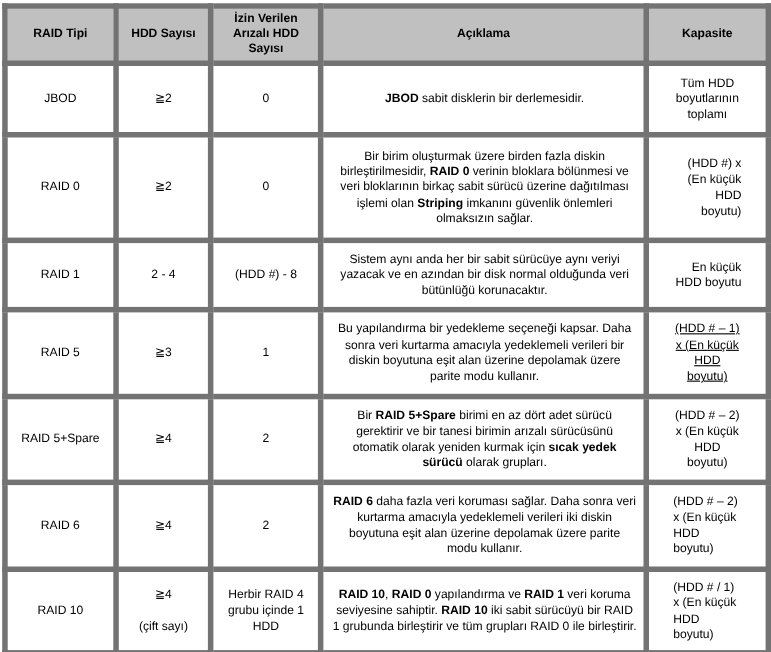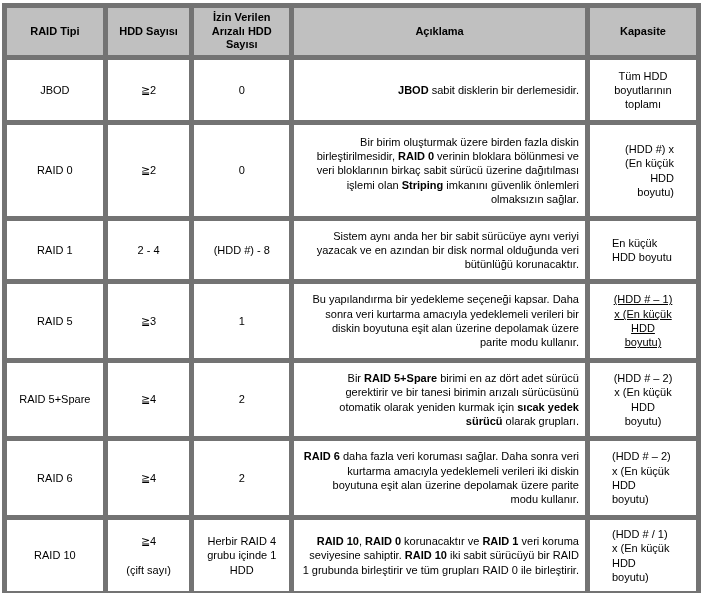--- a/index.html
+++ b/index.html
@@ -34,21 +34,21 @@
   }
   .raid-table td{
     text-align:center;
     padding:2px 4px;
     line-height:1.3;
   }
   td.c-type{padding:2px 2px;}
   td.c-hdd{white-space:pre-line;}
   td.c-failed{padding:2px 5px;line-height:1.3;}
   td.c-desc{
-    text-align:right;
+    text-align:center;
     padding:4px 6px 4px 8px;
     line-height:1.3;
   }
   td.c-cap{padding:2px 22px;line-height:1.3;}
   tr.sliver-row td{height:4px;padding:0;}
   b{font-weight:bold;}
 </style>
 </head>
 <body>
 
@@ -83,21 +83,21 @@
           <td class="c-hdd">≧2</td>
           <td class="c-failed">0</td>
           <td class="c-desc"><span>Bir birim oluşturmak üzere birden fazla diskin birleştirilmesidir, </span><b>RAID 0</b><span> verinin bloklara bölünmesi ve veri bloklarının birkaç sabit sürücü üzerine dağıtılması işlemi olan </span><b>Striping</b><span> imkanını güvenlik önlemleri olmaksızın sağlar.</span></td>
           <td class="c-cap" style="text-align: right;">(HDD #) x (En küçük HDD boyutu)</td>
         </tr>
         <tr style="height: 63px;">
           <td class="c-type">RAID 1</td>
           <td class="c-hdd">2 - 4</td>
           <td class="c-failed">(HDD #) - 8</td>
           <td class="c-desc"><span>Sistem aynı anda her bir sabit sürücüye aynı veriyi yazacak ve en azından bir disk normal olduğunda veri bütünlüğü korunacaktır.</span></td>
-          <td class="c-cap" style="text-align: left;">En küçük HDD boyutu</td>
+          <td class="c-cap" style="text-align: right;">En küçük HDD boyutu</td>
         </tr>
         <tr style="height: 79px;">
           <td class="c-type">RAID 5</td>
           <td class="c-hdd">≧3</td>
           <td class="c-failed">1</td>
           <td class="c-desc"><span>Bu yapılandırma bir yedekleme seçeneği kapsar. Daha sonra veri kurtarma amacıyla yedeklemeli verileri bir diskin boyutuna eşit alan üzerine depolamak üzere parite modu kullanır.</span></td>
           <td class="c-cap" style="text-align: center; text-decoration: underline;">(HDD # – 1) x (En küçük HDD boyutu)</td>
         </tr>
         <tr style="height: 78px;">
           <td class="c-type">RAID 5+Spare</td>
@@ -112,21 +112,21 @@
           <td class="c-failed">2</td>
           <td class="c-desc"><b>RAID 6</b><span> daha fazla veri koruması sağlar. Daha sonra veri kurtarma amacıyla yedeklemeli verileri iki diskin boyutuna eşit alan üzerine depolamak üzere parite modu kullanır.</span></td>
           <td class="c-cap" style="text-align: left;">(HDD # – 2) x (En küçük HDD boyutu)</td>
         </tr>
         <tr style="height: 76px;">
           <td class="c-type">RAID 10</td>
           <td class="c-hdd">≧4
 
 (çift sayı)</td>
           <td class="c-failed">Herbir RAID 4 grubu içinde 1 HDD</td>
-          <td class="c-desc"><b>RAID 10</b><span>, </span><b>RAID 0</b><span> korunacaktır ve </span><b>RAID 1</b><span> veri koruma seviyesine sahiptir. </span><b>RAID 10</b><span> iki sabit sürücüyü bir RAID 1 grubunda birleştirir ve tüm grupları RAID 0 ile birleştirir.</span></td>
+          <td class="c-desc"><b>RAID 10</b><span>, </span><b>RAID 0</b><span> yapılandırma ve </span><b>RAID 1</b><span> veri koruma seviyesine sahiptir. </span><b>RAID 10</b><span> iki sabit sürücüyü bir RAID 1 grubunda birleştirir ve tüm grupları RAID 0 ile birleştirir.</span></td>
           <td class="c-cap" style="text-align: left;">(HDD # / 1) x (En küçük HDD boyutu)</td>
         </tr>
         <tr class="sliver-row">
           <td></td>
           <td></td>
           <td></td>
           <td></td>
           <td></td>
         </tr>
       </tbody>

